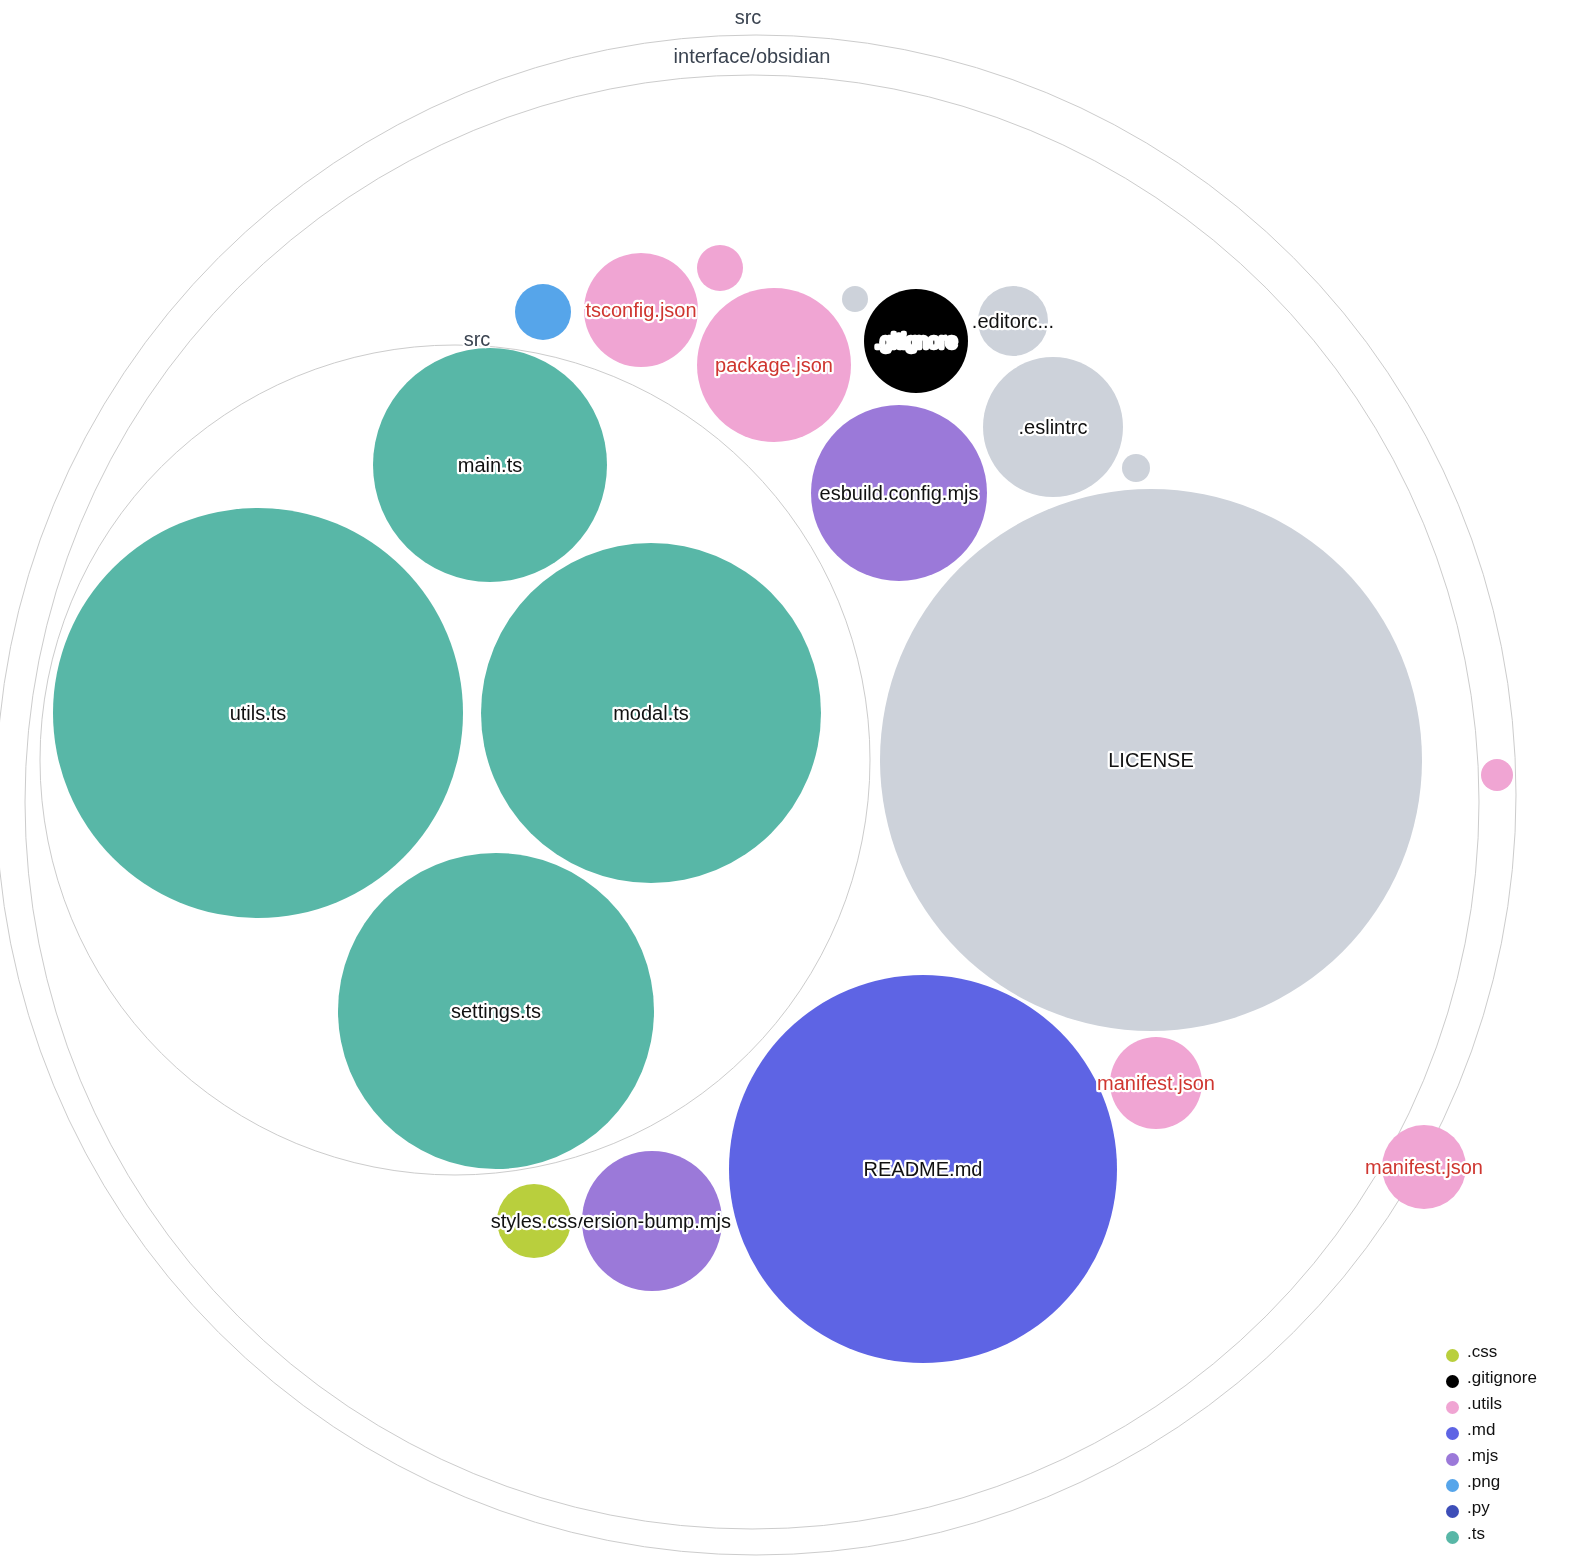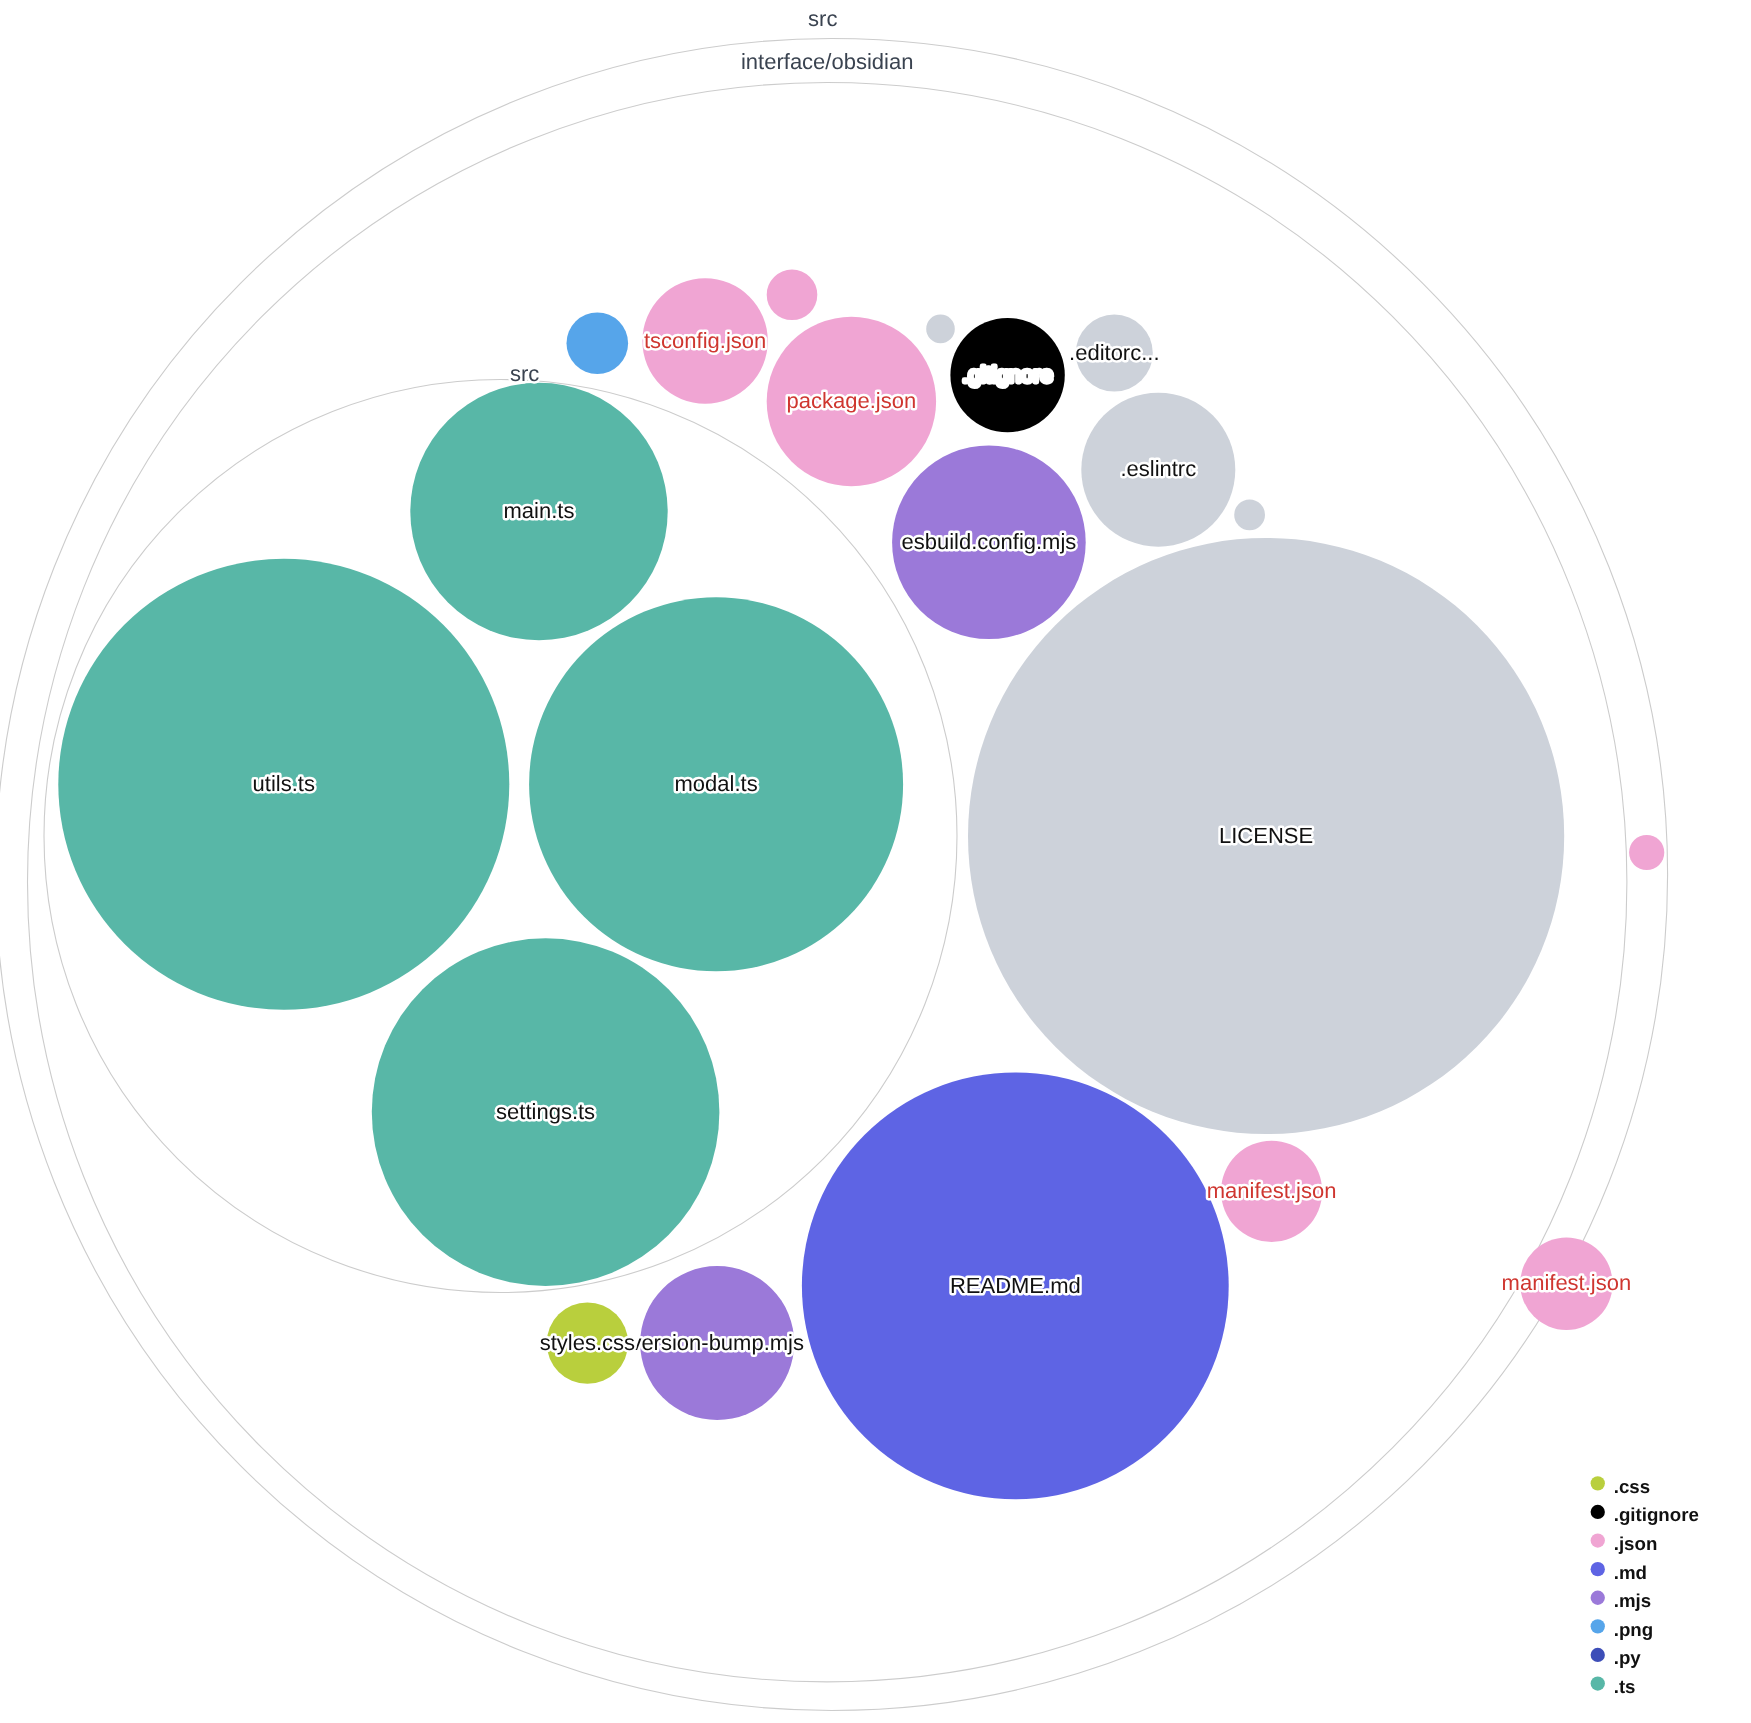--- a/index.html
+++ b/index.html
@@ -34,27 +34,26 @@
   .legend{
     position:absolute;
     left:1446px;
     top:1342px;
     display:flex;
     flex-direction:column;
     gap:6px;
   }
   .legend-row{
     display:flex;
-    align-items:flex-start;
+    align-items:flex-end;
     gap:8px;
     font-size:17px;
     line-height:20px;
     color:#111111;
     white-space:nowrap;
-    font-weight:bold;
   }
   .legend-dot{
     width:13px;height:13px;
     border-radius:50%;
     display:inline-block;
     flex:0 0 auto;
   }
 </style>
 </head>
 <body>
@@ -109,21 +108,21 @@
     <div class="legend-row">
       <span class="legend-dot" style="background: rgb(185, 207, 61);"></span>
       <span class="legend-label">.css</span>
     </div>
     <div class="legend-row">
       <span class="legend-dot" style="background: rgb(0, 0, 0);"></span>
       <span class="legend-label">.gitignore</span>
     </div>
     <div class="legend-row">
       <span class="legend-dot" style="background: rgb(240, 165, 211);"></span>
-      <span class="legend-label">.json</span>
+      <span class="legend-label">.utils</span>
     </div>
     <div class="legend-row">
       <span class="legend-dot" style="background: rgb(94, 100, 228);"></span>
       <span class="legend-label">.md</span>
     </div>
     <div class="legend-row">
       <span class="legend-dot" style="background: rgb(155, 121, 217);"></span>
       <span class="legend-label">.mjs</span>
     </div>
     <div class="legend-row">

